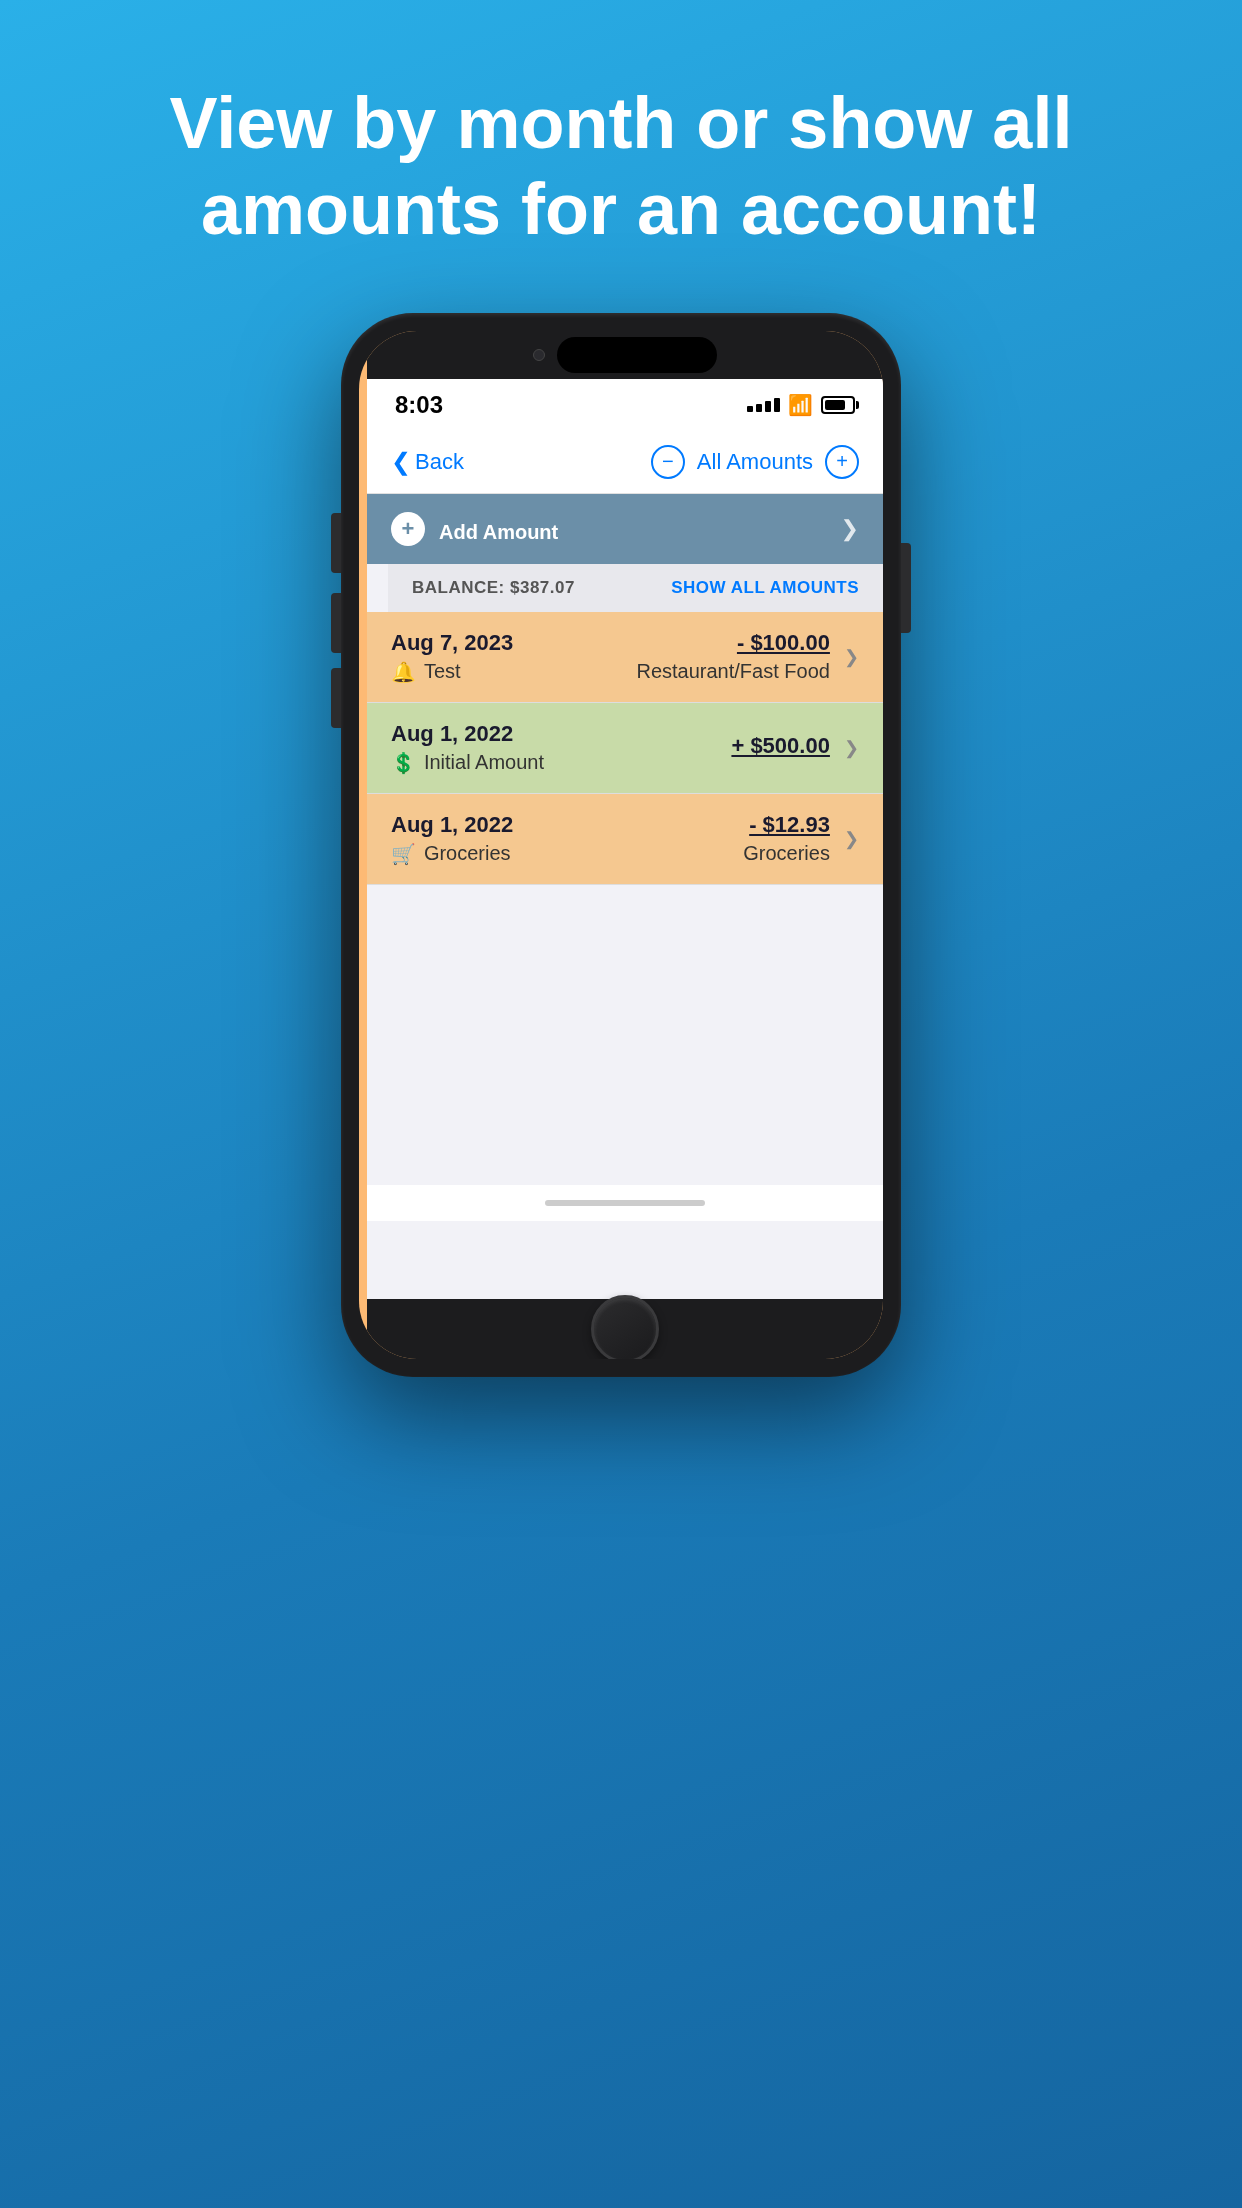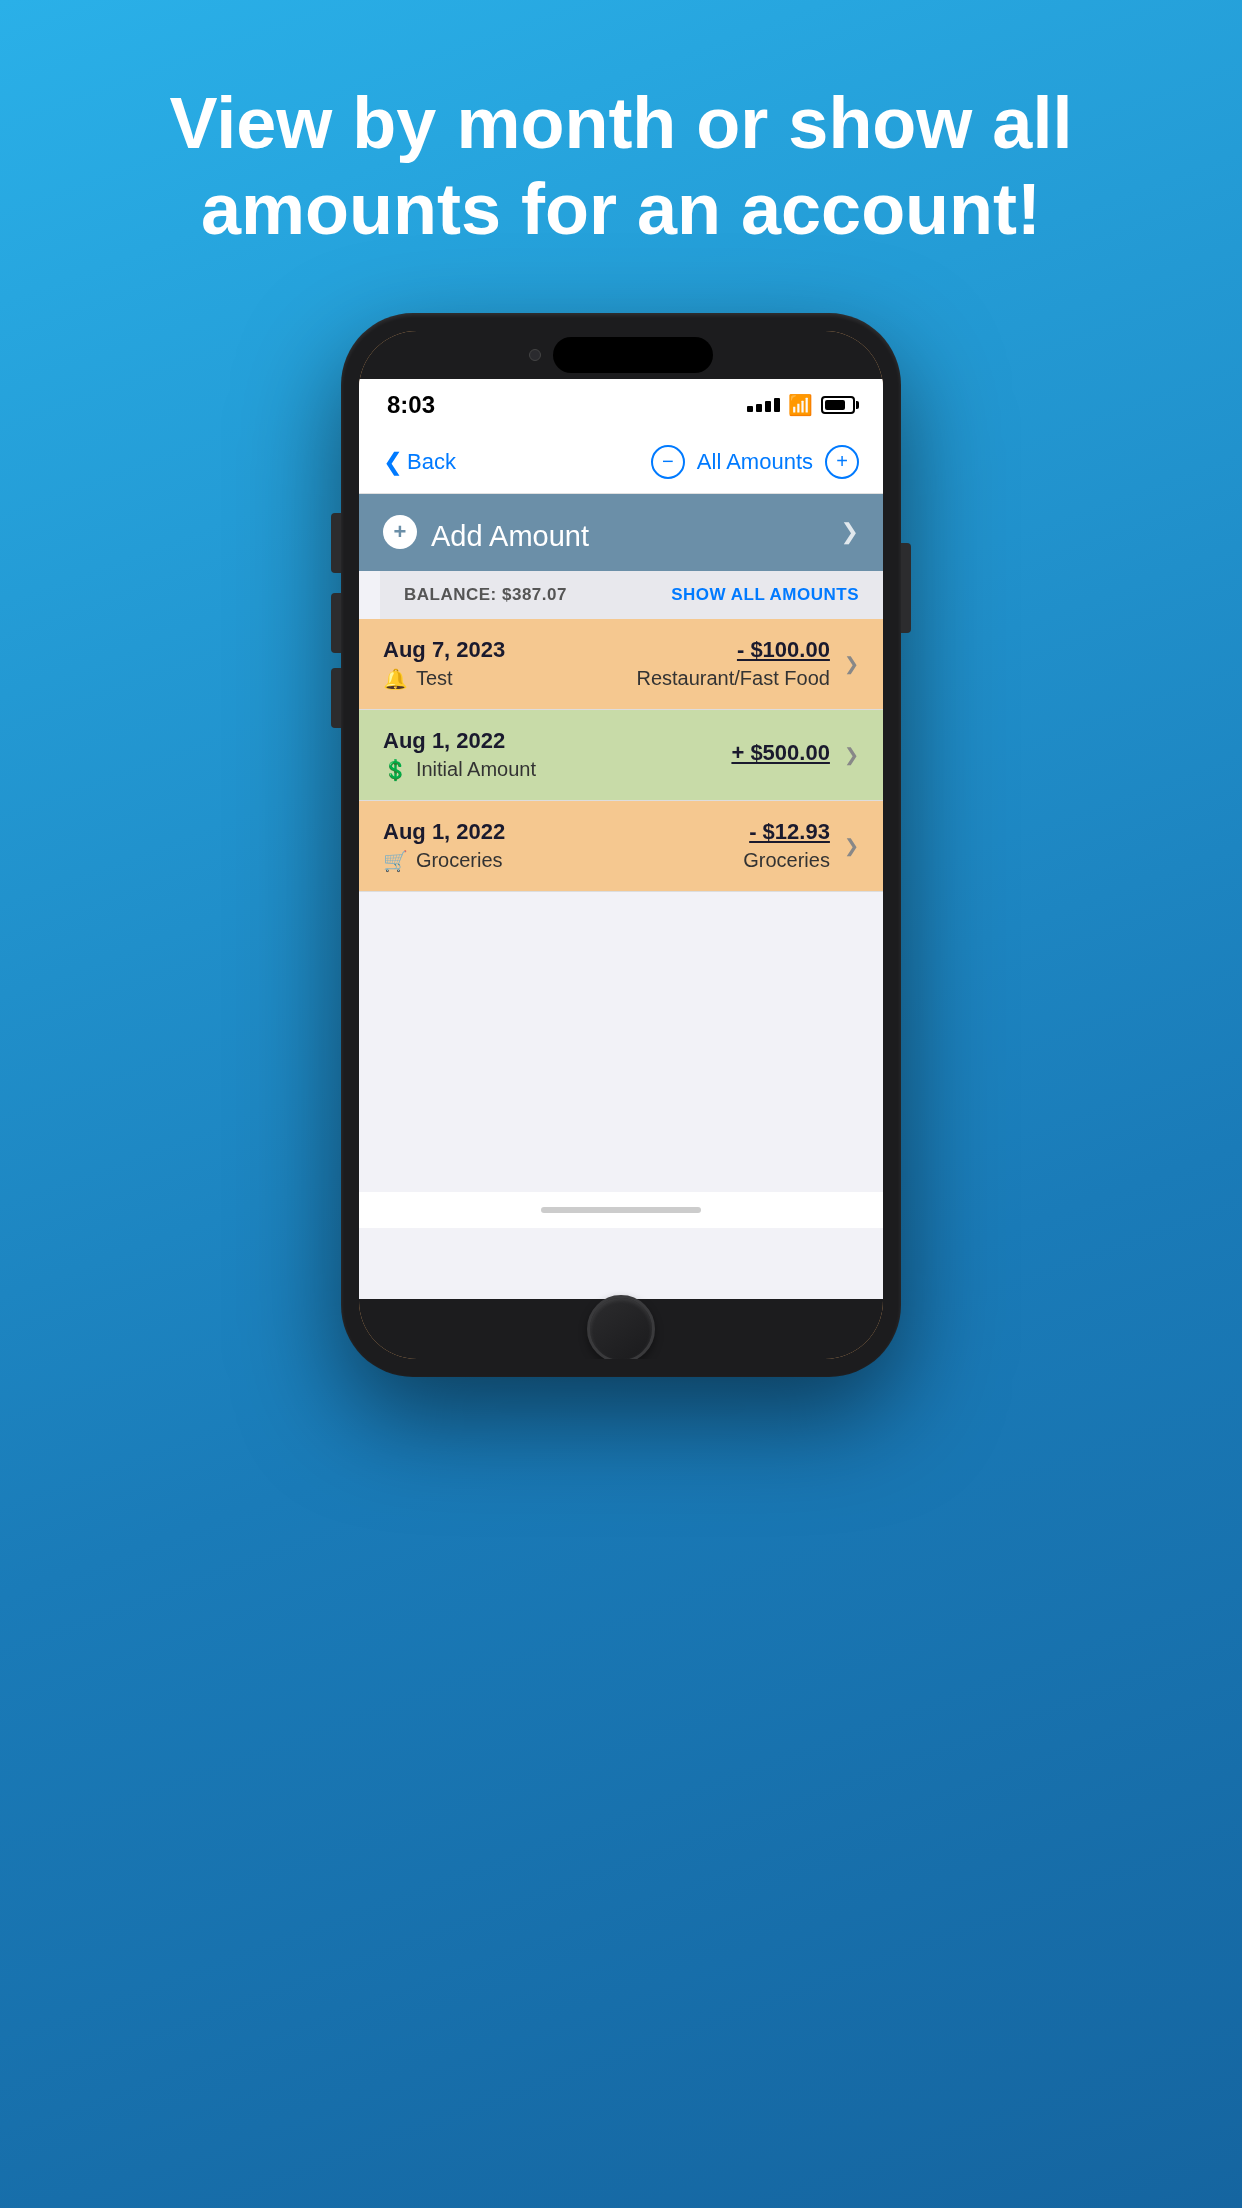--- a/index.html
+++ b/index.html
@@ -54,20 +54,21 @@
       width: 10px;
       height: 90px;
       background: #2c2c2e;
       border-radius: 0 4px 4px 0;
     }
 
     .phone-inner {
       background: #fdba74;
       border-radius: 58px;
       overflow: hidden;
+      padding-left: 8px;
     }
 
     
     .phone-top-bar {
       height: 48px;
       background: #1c1c1e;
       display: flex;
       align-items: center;
       justify-content: center;
       gap: 12px;
@@ -243,22 +244,22 @@
       border-radius: 50%;
       display: flex;
       align-items: center;
       justify-content: center;
       font-size: 22px;
       color: #6b8fa8;
       font-weight: 700;
     }
 
     .add-amount-label {
-      font-size: 29px;
-      font-weight: 400;
+      font-size: 20px;
+      font-weight: 700;
       color: white;
       margin-top: 8px;
     }
 
     .chevron-right {
       color: white;
       font-size: 22px;
       opacity: 0.8;
     }
 

